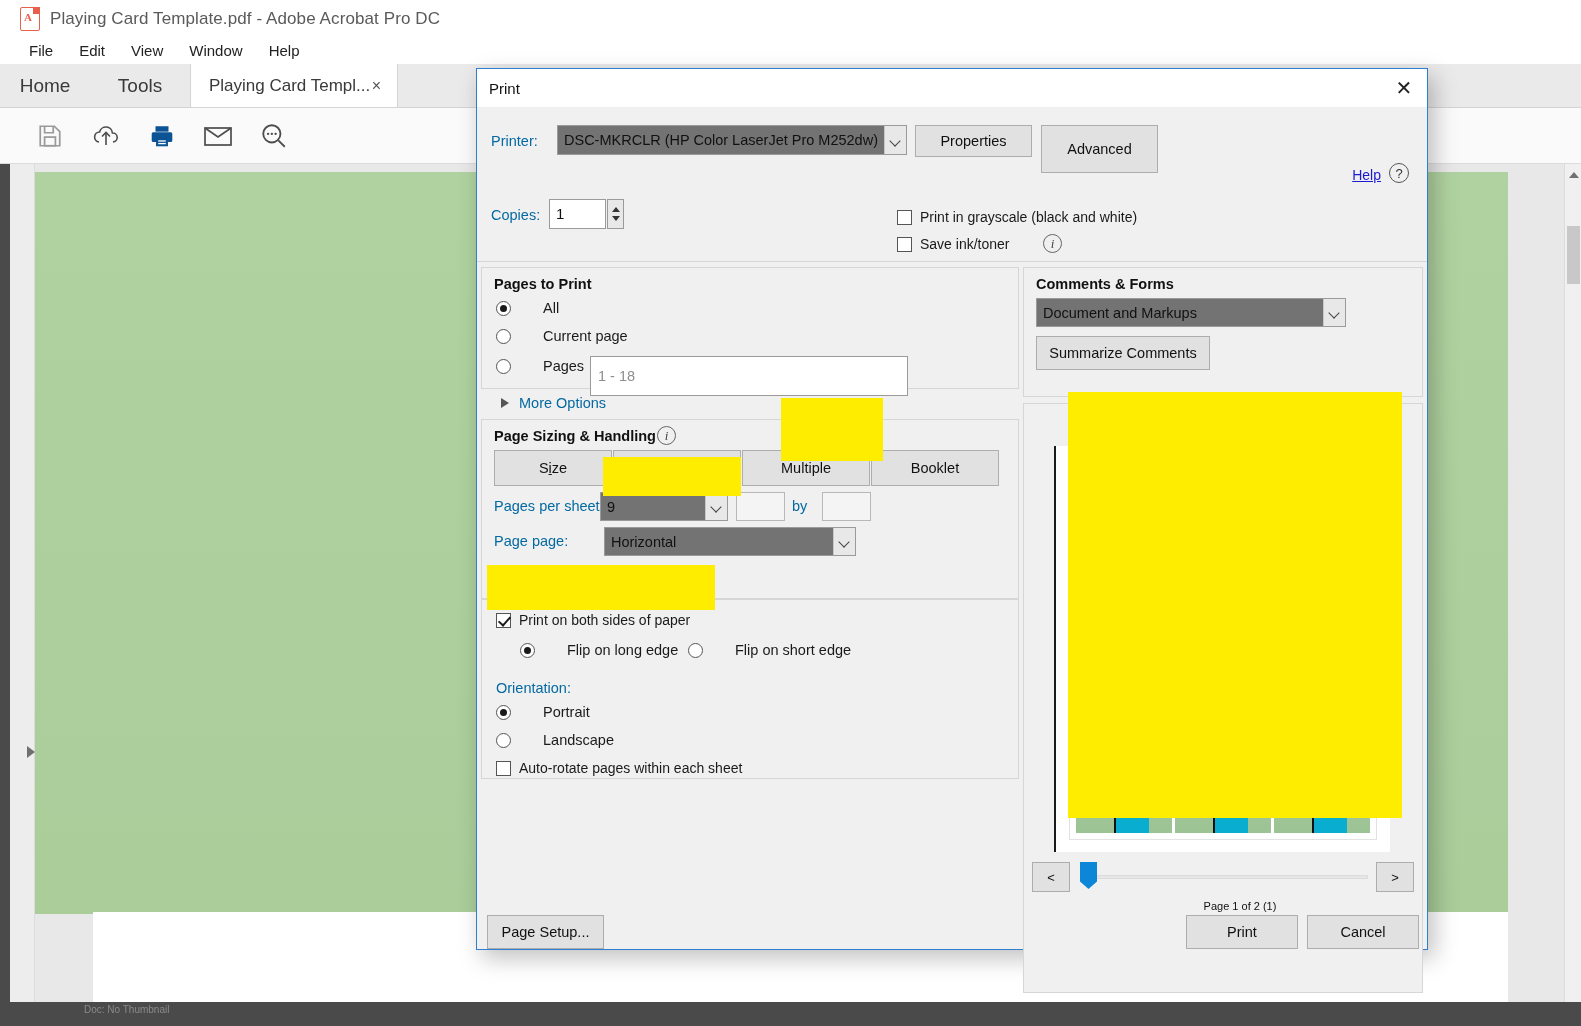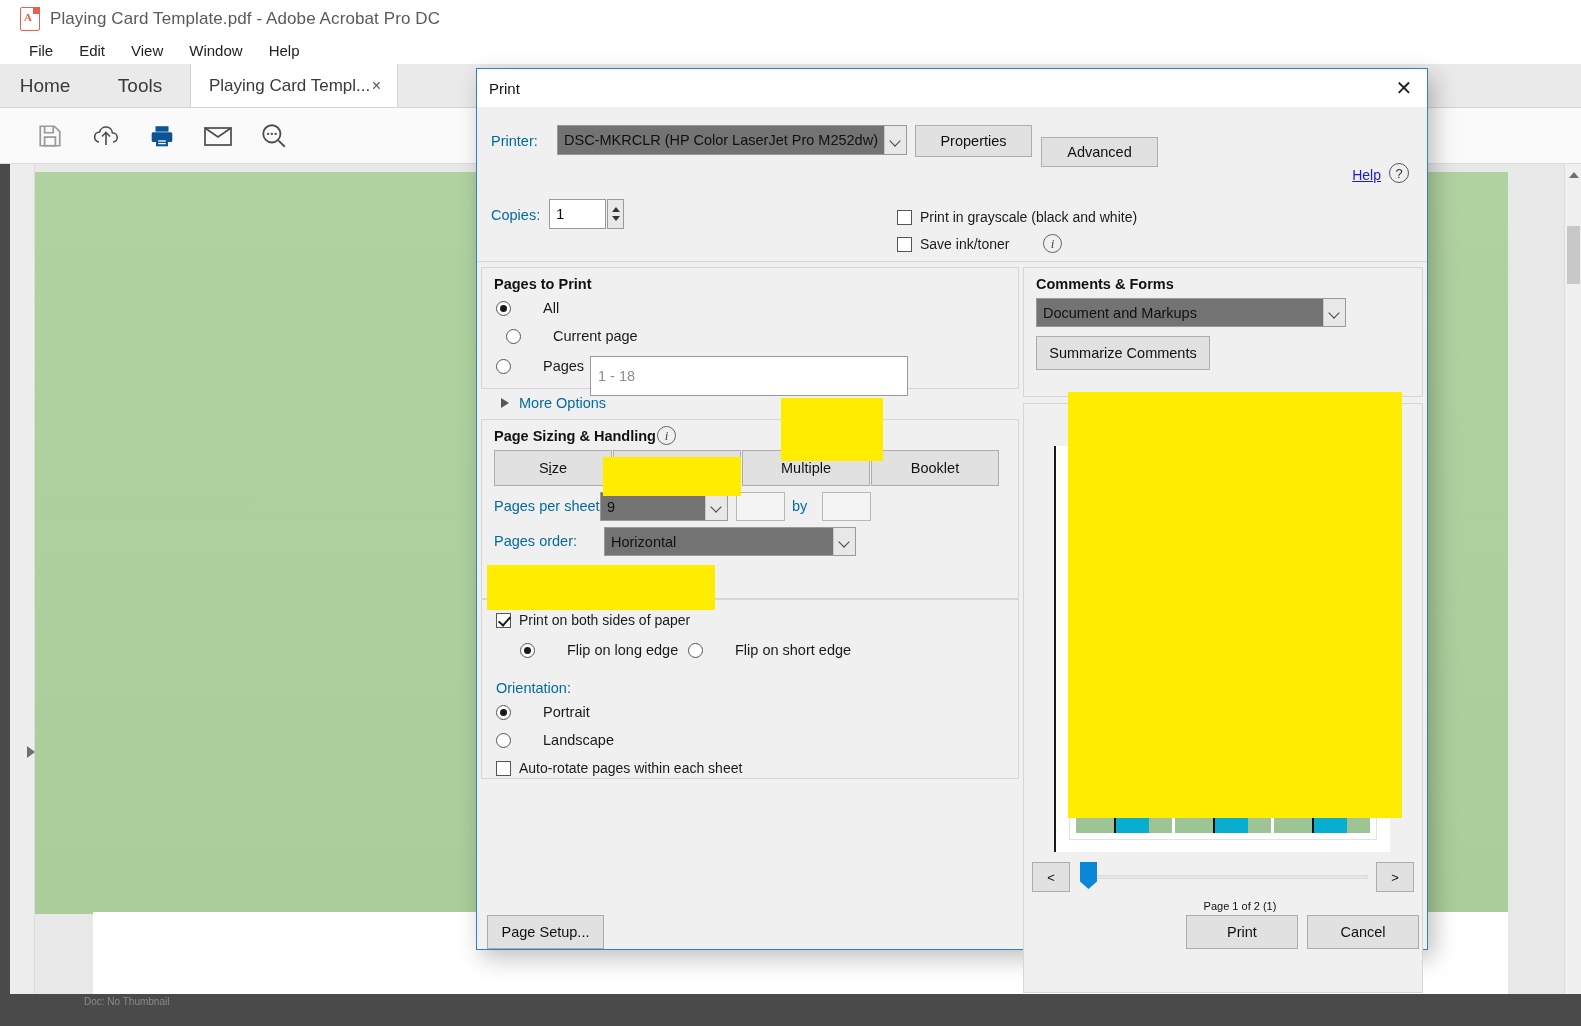--- a/index.html
+++ b/index.html
@@ -114,21 +114,21 @@
   }
   .vscroll .thumb {
     position: absolute; left: 2px; top: 62px; width: 13px; height: 58px;
     background: #c8c8c8;
   }
   .vscroll .uparrow {
     position:absolute; left:4px; top:8px; width:0;height:0;
     border-bottom:6px solid #707070; border-left:5px solid transparent; border-right:5px solid transparent;
   }
   .statusbar {
-    position: absolute; left: 0; bottom: 0; width: 1581px; height: 32px;
+    position: absolute; left: 0; bottom: 0; width: 1581px; height: 24px;
     background: #4a4a4a;
   }
   .statusbar .stxt { color:#8a8a8a; font-size:10px; padding-left:84px; line-height:16px; }
 
   
   #print-dialog {
     position: absolute; left: 476px; top: 68px; width: 952px; height: 882px;
     background: #f0f0f0;
     border: 1px solid #2f7fd0;
     box-shadow: 6px 8px 22px rgba(0,0,0,0.25);
@@ -166,21 +166,21 @@
     transform: rotate(45deg);
   }
   #printer-combo { left: 66px; top: 0; width: 350px; height: 30px; }
 
   .btn {
     background: #e1e1e1; border: 1px solid #adadad;
     display: flex; align-items: center; justify-content: center;
     font-size: 14.5px; color: #111;
   }
   #btn-properties { position: absolute; left: 424px; top: 0; width: 117px; height: 32px; }
-  #btn-advanced   { position: absolute; left: 550px; top: 0; width: 117px; height: 30px; margin-top: 12px; }
+  #btn-advanced   { position: absolute; left: 550px; top: 0; width: 117px; height: 48px; }
 
   .help-link {
     position: absolute; right: 46px; top: 60px;
     font-size: 14px; color: #1a1ad0; text-decoration: underline;
   }
   .help-q {
     position: absolute; right: 18px; top: 56px; width: 20px; height: 20px;
     border: 1.4px solid #555; border-radius: 50%;
     font-size: 13px; color: #333; display:flex; align-items:center; justify-content:center;
   }
@@ -497,21 +497,21 @@
 
     <div class="hr-sep" style="top:154px;"></div>
 
     <div class="group" id="grp-pages">
       <div class="group-title" style="left:12px; top:8px;">Pages to Print</div>
 
       <div class="rad-row" style="left:14px; top:32px;">
         <span class="radio on"></span>
         <span class="rad-lbl">All</span>
       </div>
-      <div class="rad-row" style="left:24px; top:60px;">
+      <div class="rad-row" style="left:14px; top:60px;">
         <span class="radio"></span>
         <span class="rad-lbl">Current page</span>
       </div>
       <div class="rad-row" style="left:14px; top:90px;">
         <span class="radio"></span>
         <span class="rad-lbl">Pages</span>
       </div>
       <div class="textbox" style="position:absolute; left:108px; top:88px; width:318px; height:40px;">1 - 18</div>
     </div>
 
@@ -535,21 +535,21 @@
       <div class="combo" style="left:118px; top:72px; width:128px; height:29px;">
         <div class="val" style="color:#111;">9</div>
         <div class="arrow">
             <span class="chev"></span>
           </div>
       </div>
       <div class="disabled-box" style="position:absolute; left:254px; top:72px; width:49px; height:29px;"></div>
       <div class="lbl" style="position:absolute; left:310px; top:78px;">by</div>
       <div class="disabled-box" style="position:absolute; left:340px; top:72px; width:49px; height:29px;"></div>
 
-      <div class="lbl" style="position:absolute; left:12px; top:113px;">Pages order:</div>
+      <div class="lbl" style="position:absolute; left:12px; top:113px;">Page page:</div>
       <div class="combo" style="left:122px; top:107px; width:252px; height:29px;">
         <div class="val" style="color:#111;">Horizontal</div>
         <div class="arrow">
             <span class="chev"></span>
           </div>
       </div>
 
       <div class="chk-row" style="left:14px; top:145px;">
         <span class="cbox"></span>
         <span class="chk-lbl">Print page border</span>

